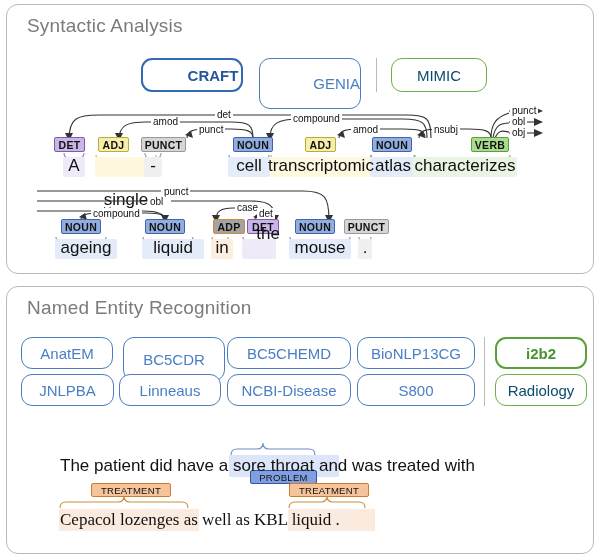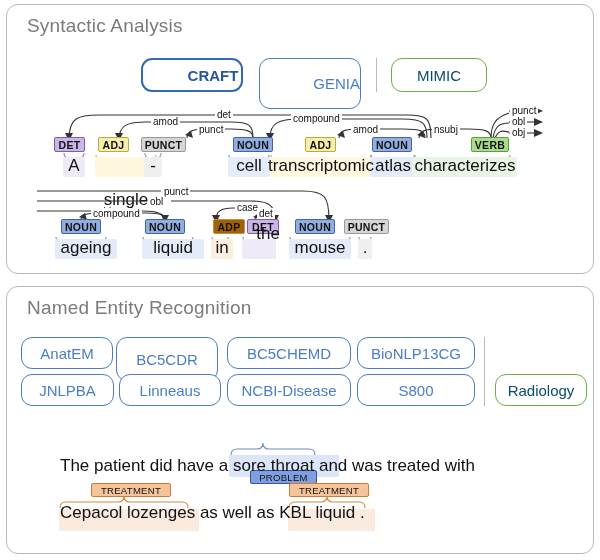--- a/index.html
+++ b/index.html
@@ -43,21 +43,21 @@
     padding:1px 3px 1px 3px;border-radius:2px;
     white-space:nowrap;color:#111;
     display:flex;align-items:center;justify-content:center;
     height:15px;
   }
   .pos.DET{background:#c9b6e6;border:1px solid #7a5fae;}
   .pos.ADJ{background:#f7eeab;border:1px solid #bdaa33;}
   .pos.PUNCT{background:#d6d6d6;border:1px solid #9a9a9a;}
   .pos.NOUN{background:#92aede;border:1px solid #3f63ae;}
   .pos.VERB{background:#aadb8e;border:1px solid #59a03b;}
-  .pos.ADP{background:#a16207;border:1px solid #cf8b3c;}
+  .pos.ADP{background:#a3a3a3;border:1px solid #cf8b3c;}
   .word{
     position:absolute;font-size:17px;color:#111;white-space:nowrap;
     text-align:center;
   }
   .wbg{position:absolute;border-radius:2px;}
   .arclabel{
     position:absolute;font-size:10px;color:#111;background:#fff;
     padding:0 2px;white-space:nowrap;line-height:11px;
   }
   svg.arcs{position:absolute;left:0;top:0;overflow:visible;}
@@ -233,21 +233,21 @@
   <div class="word" style="left:346px;top:233px;width:24px;">.</div>
 </div>
 
 <div class="card" id="card-ner">
 
   <div class="card-title">Named Entity Recognition</div>
 
   <div class="chip blue" style="left:14px;top:50px;width:92px;height:32px;">
     <span>AnatEM</span>
   </div>
-  <div class="chip blue" style="left:109px;top:50px;width:102px;height:44px;text-align:center;">
+  <div class="chip blue" style="left:116px;top:50px;width:102px;height:44px;text-align:center;">
     <span>BC5CDR</span>
   </div>
   <div class="chip blue" style="left:220px;top:50px;width:124px;height:32px;">
     <span>BC5CHEMD</span>
   </div>
   <div class="chip blue" style="left:350px;top:50px;width:118px;height:32px;">
     <span>BioNLP13CG</span>
   </div>
 
   <div class="chip blue" style="left:14px;top:87px;width:93px;height:32px;">
@@ -258,20 +258,23 @@
   </div>
   <div class="chip blue" style="left:220px;top:87px;width:124px;height:32px;">
     <span>NCBI-Disease</span>
   </div>
   <div class="chip blue" style="left:350px;top:87px;width:118px;height:32px;">
     <span>S800</span>
   </div>
 
   <div class="divider-v" style="left:477px;top:50px;height:69px;"></div>
 
+  <div class="chip green sel" style="left:488px;top:50px;width:92px;height:32px;">
+    <span>i2b2</span>
+  </div>
   <div class="chip green" style="left:488px;top:87px;width:92px;height:32px;">
     <span>Radiology</span>
   </div>
 
   <div class="ent-hl problem" style="left:222px;top:168px;width:110px;height:22px;"></div>
   <svg class="braces" width="600" height="268" style="position:absolute;left:0;top:0;">
     <path d="M 224,166 q 0,-6 6,-6 l 20,0 q 6,0 6,-6 q 0,6 6,6 l 40,0 q 6,0 6,6" stroke="#6d8cc9" transform="translate(0,2)"></path>
   </svg>
   <div class="ent-badge problem" style="left:243px;top:142px;width:67px;">PROBLEM</div>
 
@@ -281,16 +284,16 @@
 
   <div class="ent-hl treatment" style="left:52px;top:222px;width:140px;height:22px;"></div>
   <div class="ent-hl treatment" style="left:281px;top:222px;width:87px;height:22px;"></div>
   <svg class="braces" width="600" height="268" style="position:absolute;left:0;top:0;">
     <path d="M 53,221 q 0,-6 6,-6 l 52,0 q 6,0 6,-6 q 0,6 6,6 l 52,0 q 6,0 6,6" stroke="#cf8b3c"></path>
     <path d="M 282,221 q 0,-6 6,-6 l 26,0 q 6,0 6,-6 q 0,6 6,6 l 26,0 q 6,0 6,6" stroke="#cf8b3c"></path>
   </svg>
   <div class="ent-badge treatment" style="left:84px;top:196px;width:80px;">TREATMENT</div>
   <div class="ent-badge treatment" style="left:282px;top:196px;width:80px;">TREATMENT</div>
 
-  <div class="ner-line" style="left:53px;top:216px;">
+  <div class="ner-line" style="left:53px;top:223px;font-family:Liberation Serif, serif;">
     <span>Cepacol lozenges</span><span> as well as </span><span>KBL liquid</span><span> .</span>
   </div>
 </div>
 
 </body></html>

